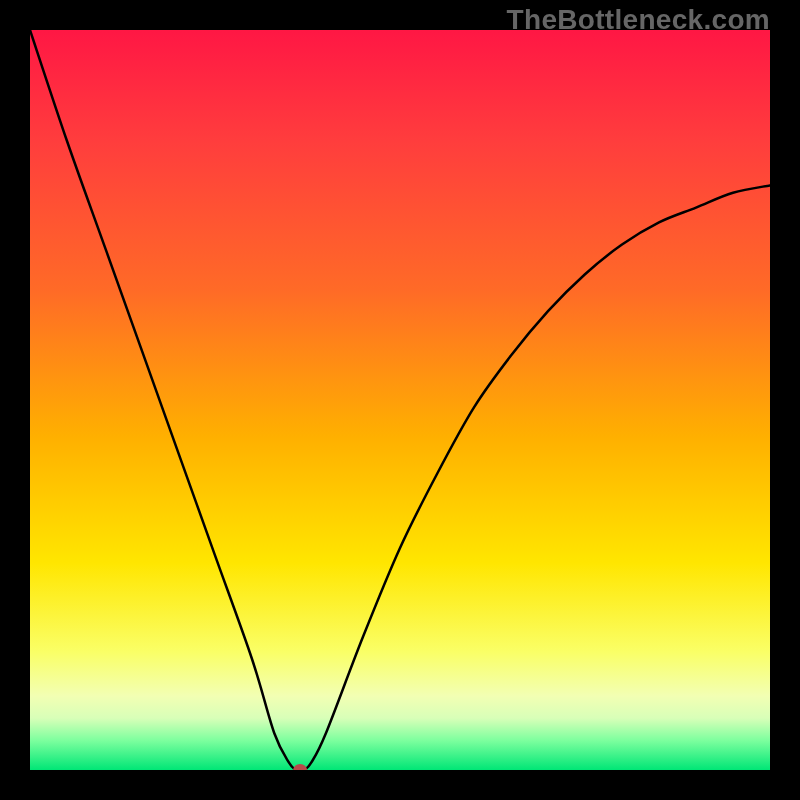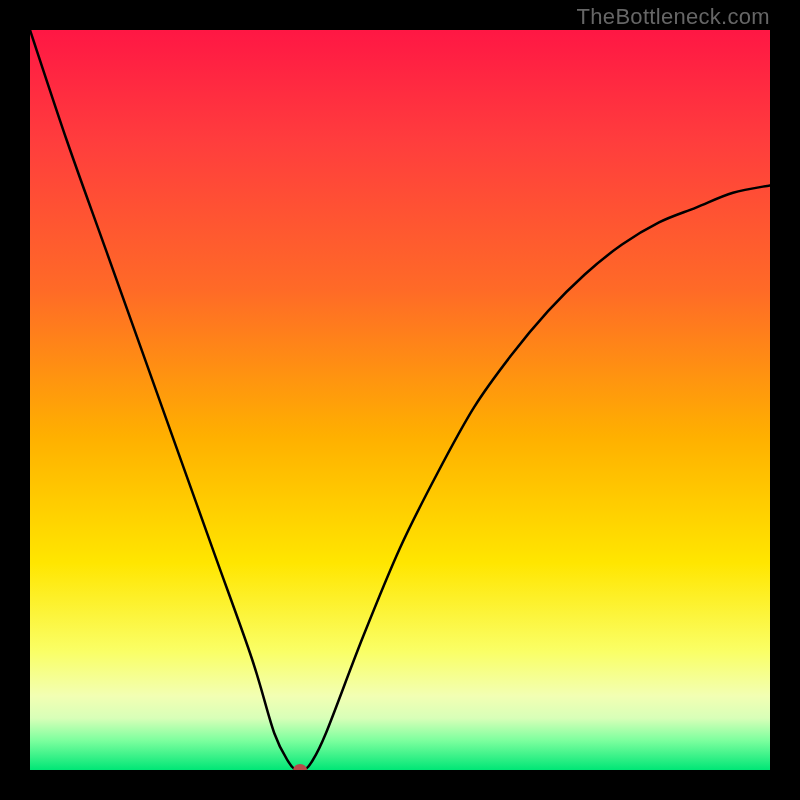--- a/index.html
+++ b/index.html
@@ -25,22 +25,22 @@
     width: 740px;
     height: 740px;
     overflow: hidden;
   }
   .watermark {
     position: absolute;
     top: 4px;
     right: 30px;
     color: #666;
     font-family: Arial, Helvetica, sans-serif;
-    font-size: 22px;
-    font-weight: 400;
+    font-size: 28px;
+    font-weight: 700;
     letter-spacing: 0.3px;
     user-select: none;
   }
   svg { display: block; }
 </style>
 </head>
 <body>
 
 <div class="frame">
   <div class="watermark">TheBottleneck.com</div>

